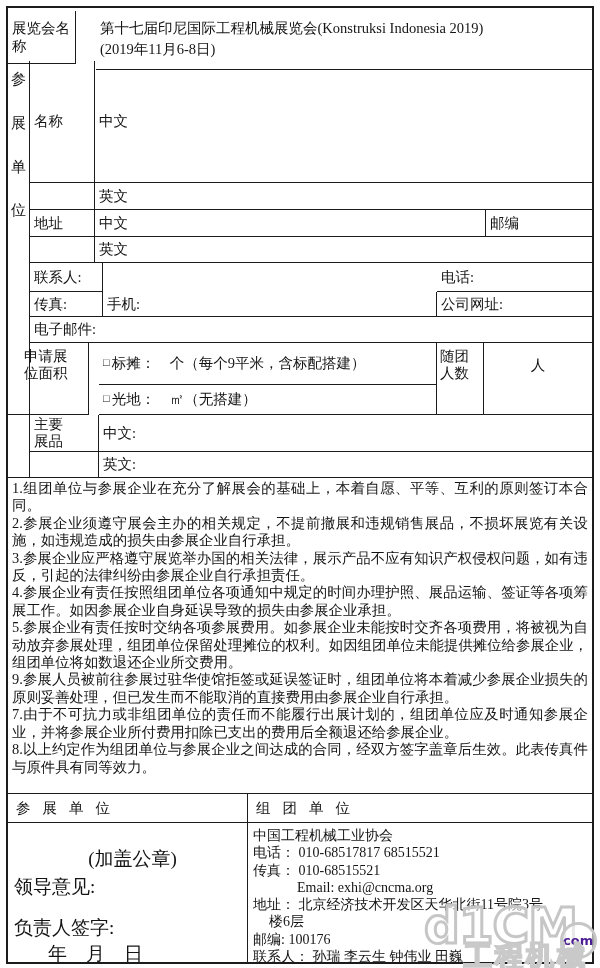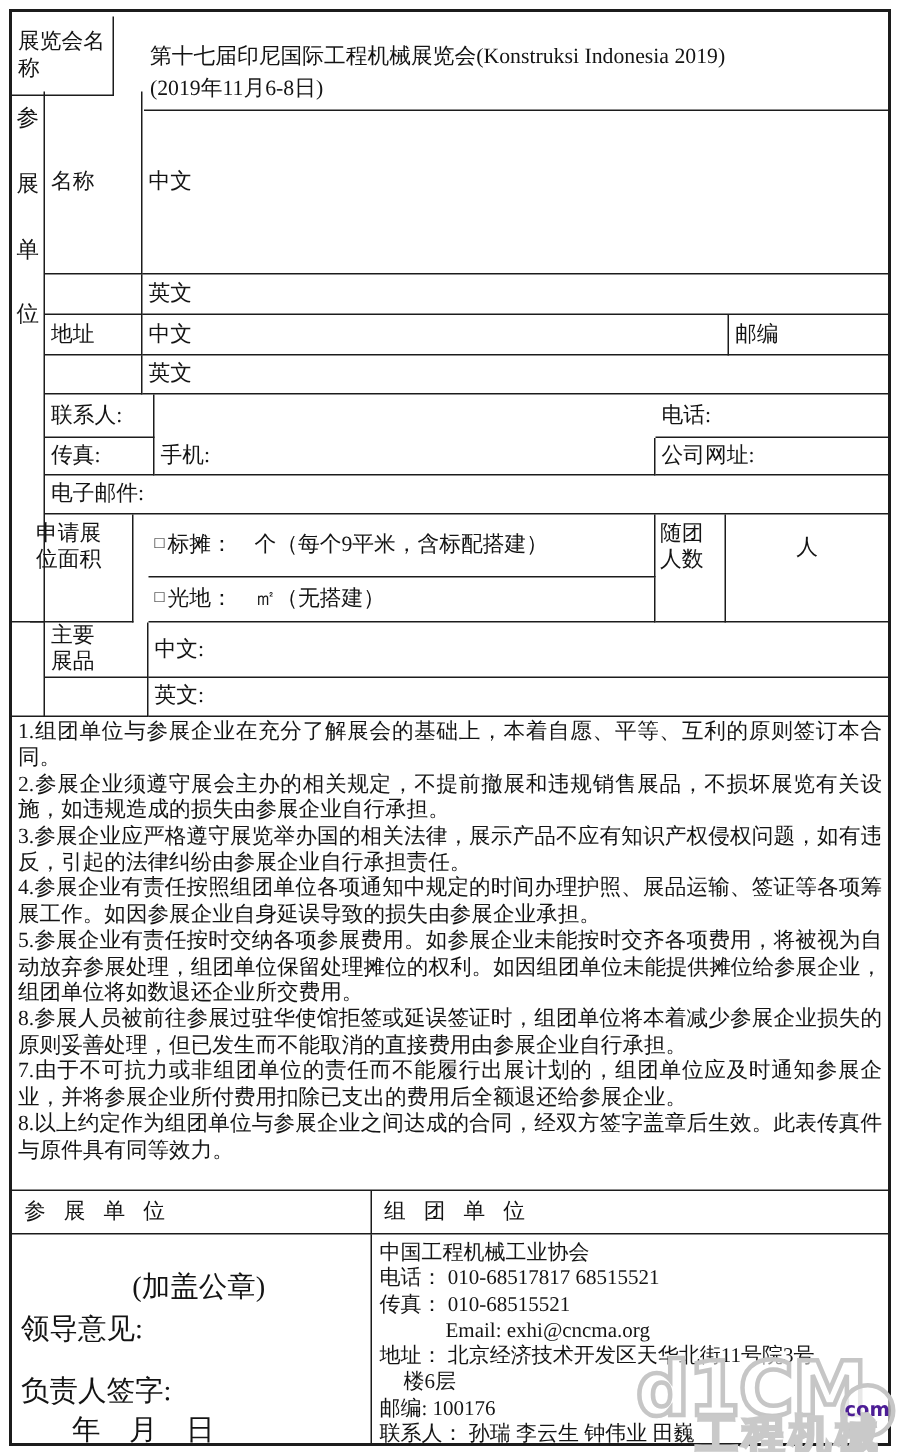--- a/index.html
+++ b/index.html
@@ -69,21 +69,21 @@
     color:rgba(255,255,255,0.45); -webkit-text-stroke:2px #c9c9c9;
   }
 </style>
 </head>
 <body>
 
 <div class="page">
   <div class="form">
 
     <div class="cell" style="left:0;top:3px;width:68px;height:53px;">展览会名称</div>
-    <div class="cell col title-cell no-r" style="left:88px;top:17px;width:496px;height:49px;">
+    <div class="cell col title-cell no-r" style="left:88px;top:0;width:496px;height:62px;">
       <div>第十七届印尼国际工程机械展览会(Konstruksi Indonesia 2019)</div>
       <div>(2019年11月6-8日)</div>
     </div>
 
     <div class="cell vtext" style="left:0;top:53px;width:22px;height:354px;padding-left:1px;padding-right:1px;">
       <span>参</span>
       <span>展</span>
       <span>单</span>
       <span>位</span>
     </div>
@@ -134,21 +134,21 @@
     <div class="cell no-r" style="left:91px;top:407px;width:493px;height:37px;">中文:</div>
     <div class="cell" style="left:22px;top:444px;width:69px;height:26px;"></div>
     <div class="cell no-r" style="left:91px;top:444px;width:493px;height:26px;">英文:</div>
 
     <div class="cell agr no-r" style="left:0;top:470px;width:584px;height:316px;">
       <p>1.组团单位与参展企业在充分了解展会的基础上，本着自愿、平等、互利的原则签订本合同。</p>
       <p>2.参展企业须遵守展会主办的相关规定，不提前撤展和违规销售展品，不损坏展览有关设施，如违规造成的损失由参展企业自行承担。</p>
       <p>3.参展企业应严格遵守展览举办国的相关法律，展示产品不应有知识产权侵权问题，如有违反，引起的法律纠纷由参展企业自行承担责任。</p>
       <p>4.参展企业有责任按照组团单位各项通知中规定的时间办理护照、展品运输、签证等各项筹展工作。如因参展企业自身延误导致的损失由参展企业承担。</p>
       <p>5.参展企业有责任按时交纳各项参展费用。如参展企业未能按时交齐各项费用，将被视为自动放弃参展处理，组团单位保留处理摊位的权利。如因组团单位未能提供摊位给参展企业，组团单位将如数退还企业所交费用。</p>
-      <p>8.参展人员被前往参展过驻华使馆拒签或延误签证时，组团单位将本着减少参展企业损失的原则妥善处理，但已发生而不能取消的直接费用由参展企业自行承担。</p>
+      <p>9.参展人员被前往参展过驻华使馆拒签或延误签证时，组团单位将本着减少参展企业损失的原则妥善处理，但已发生而不能取消的直接费用由参展企业自行承担。</p>
       <p>7.由于不可抗力或非组团单位的责任而不能履行出展计划的，组团单位应及时通知参展企业，并将参展企业所付费用扣除已支出的费用后全额退还给参展企业。</p>
       <p>8.以上约定作为组团单位与参展企业之间达成的合同，经双方签字盖章后生效。此表传真件与原件具有同等效力。</p>
     </div>
 
     <div class="cell hdr-sp" style="left:0;top:786px;width:240px;height:29px;">参展单位</div>
     <div class="cell hdr-sp no-r" style="left:240px;top:786px;width:344px;height:29px;">组团单位</div>
 
     <div class="cell sign-cell no-b" style="left:0;top:815px;width:240px;height:139px;">
       <div class="sign-seal">(加盖公章)</div>
       <div class="sign-opinion">领导意见:</div>

